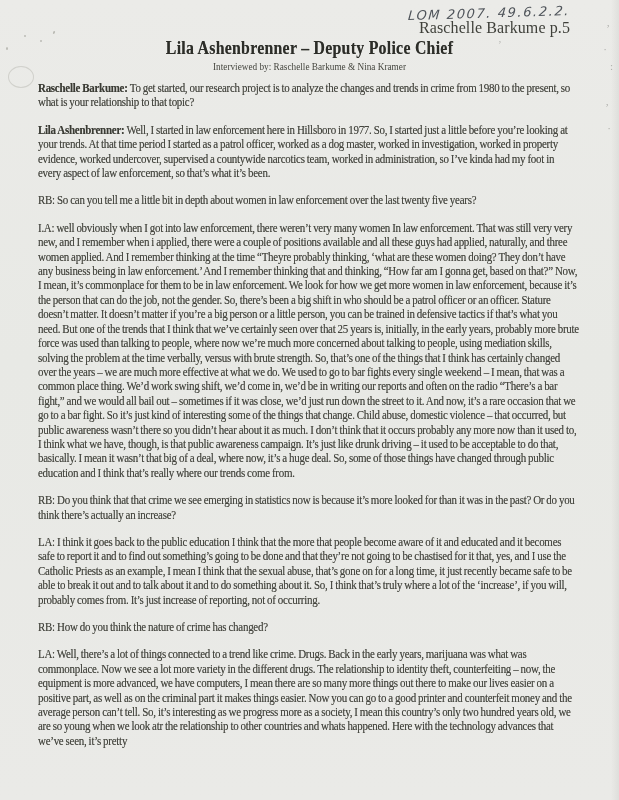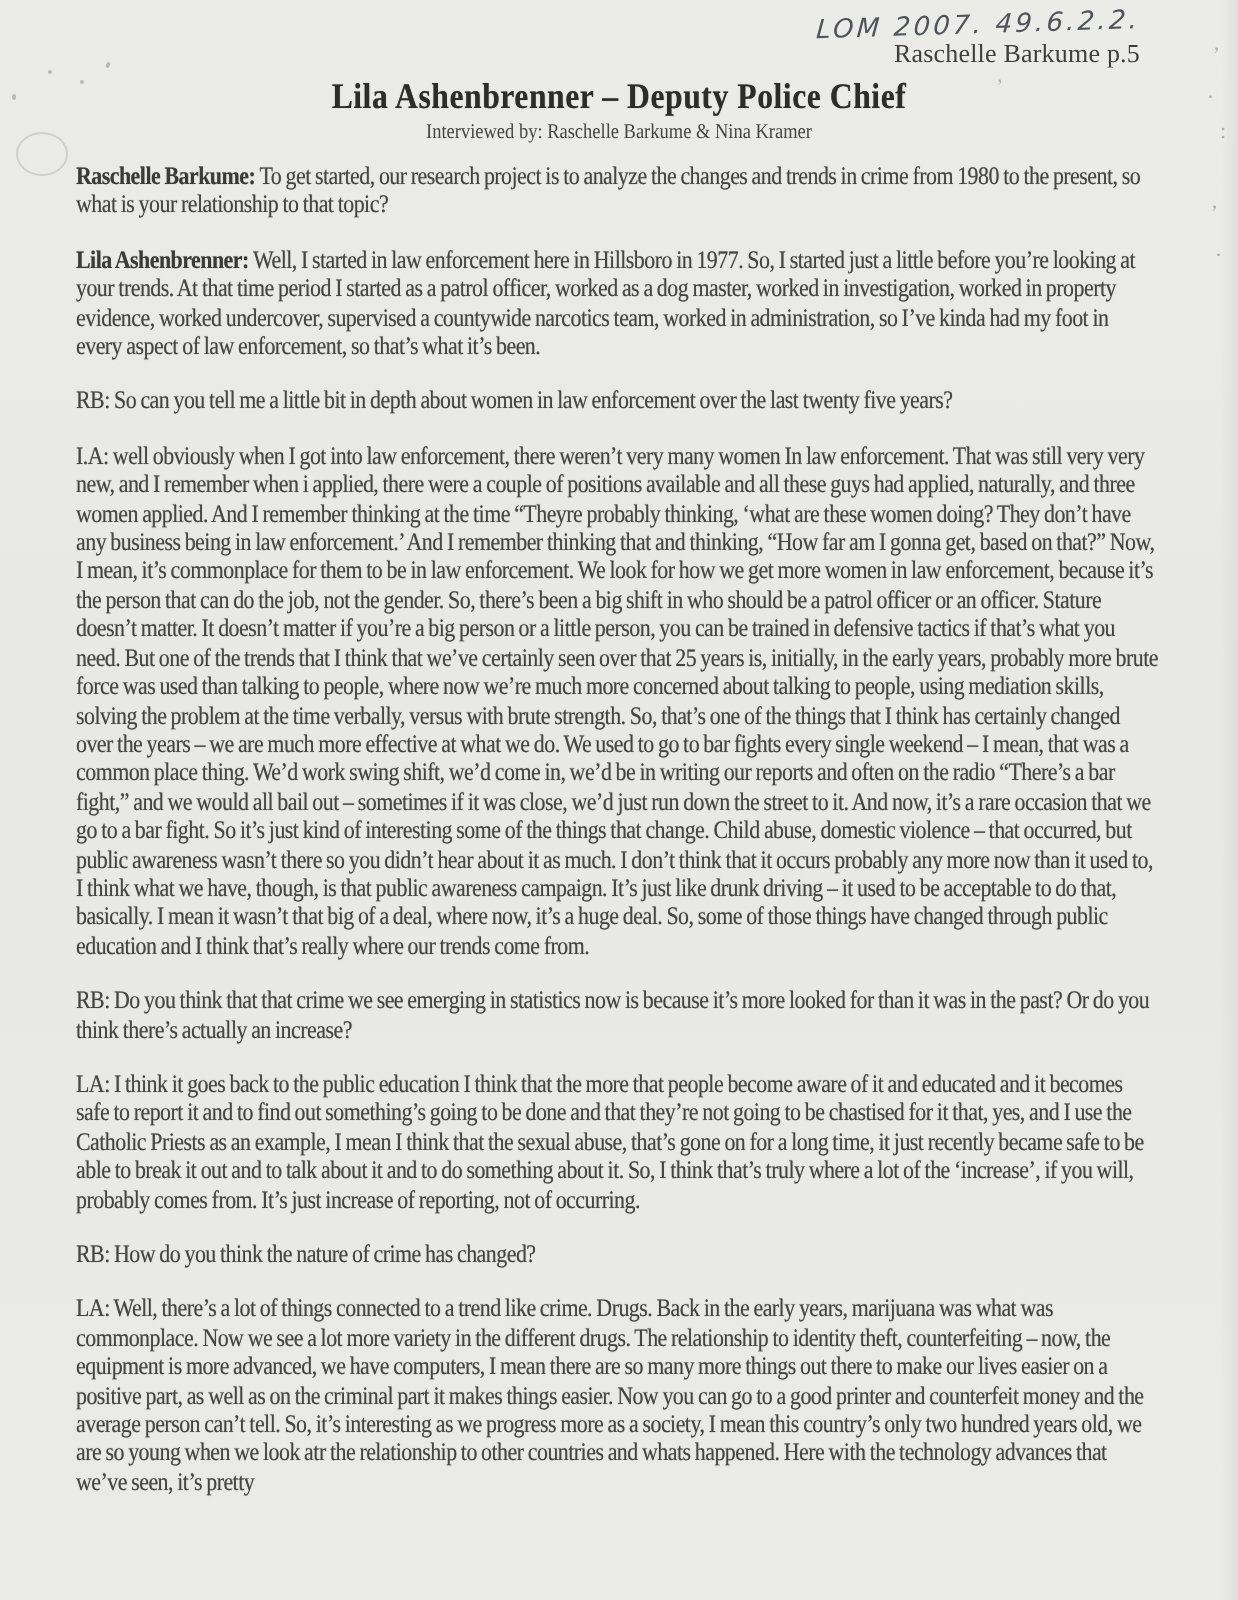--- a/index.html
+++ b/index.html
@@ -30,21 +30,21 @@
     font-family: "DejaVu Sans", sans-serif;
     font-style: italic;
     font-size: 13px;
     letter-spacing: 1.6px;
     color: #4f545a;
     transform: rotate(-1.8deg) skewX(-6deg);
     transform-origin: 100% 50%;
   }
   .page-label {
     margin-top: 1px;
-    font-size: 13px;
+    font-size: 16px;
     color: #3f403a;
     letter-spacing: 0.1px;
   }
 
   .header {
     padding-top: 38px;
     transform: scaleX(0.88);
     transform-origin: 50% 0;
   }
   .title {

